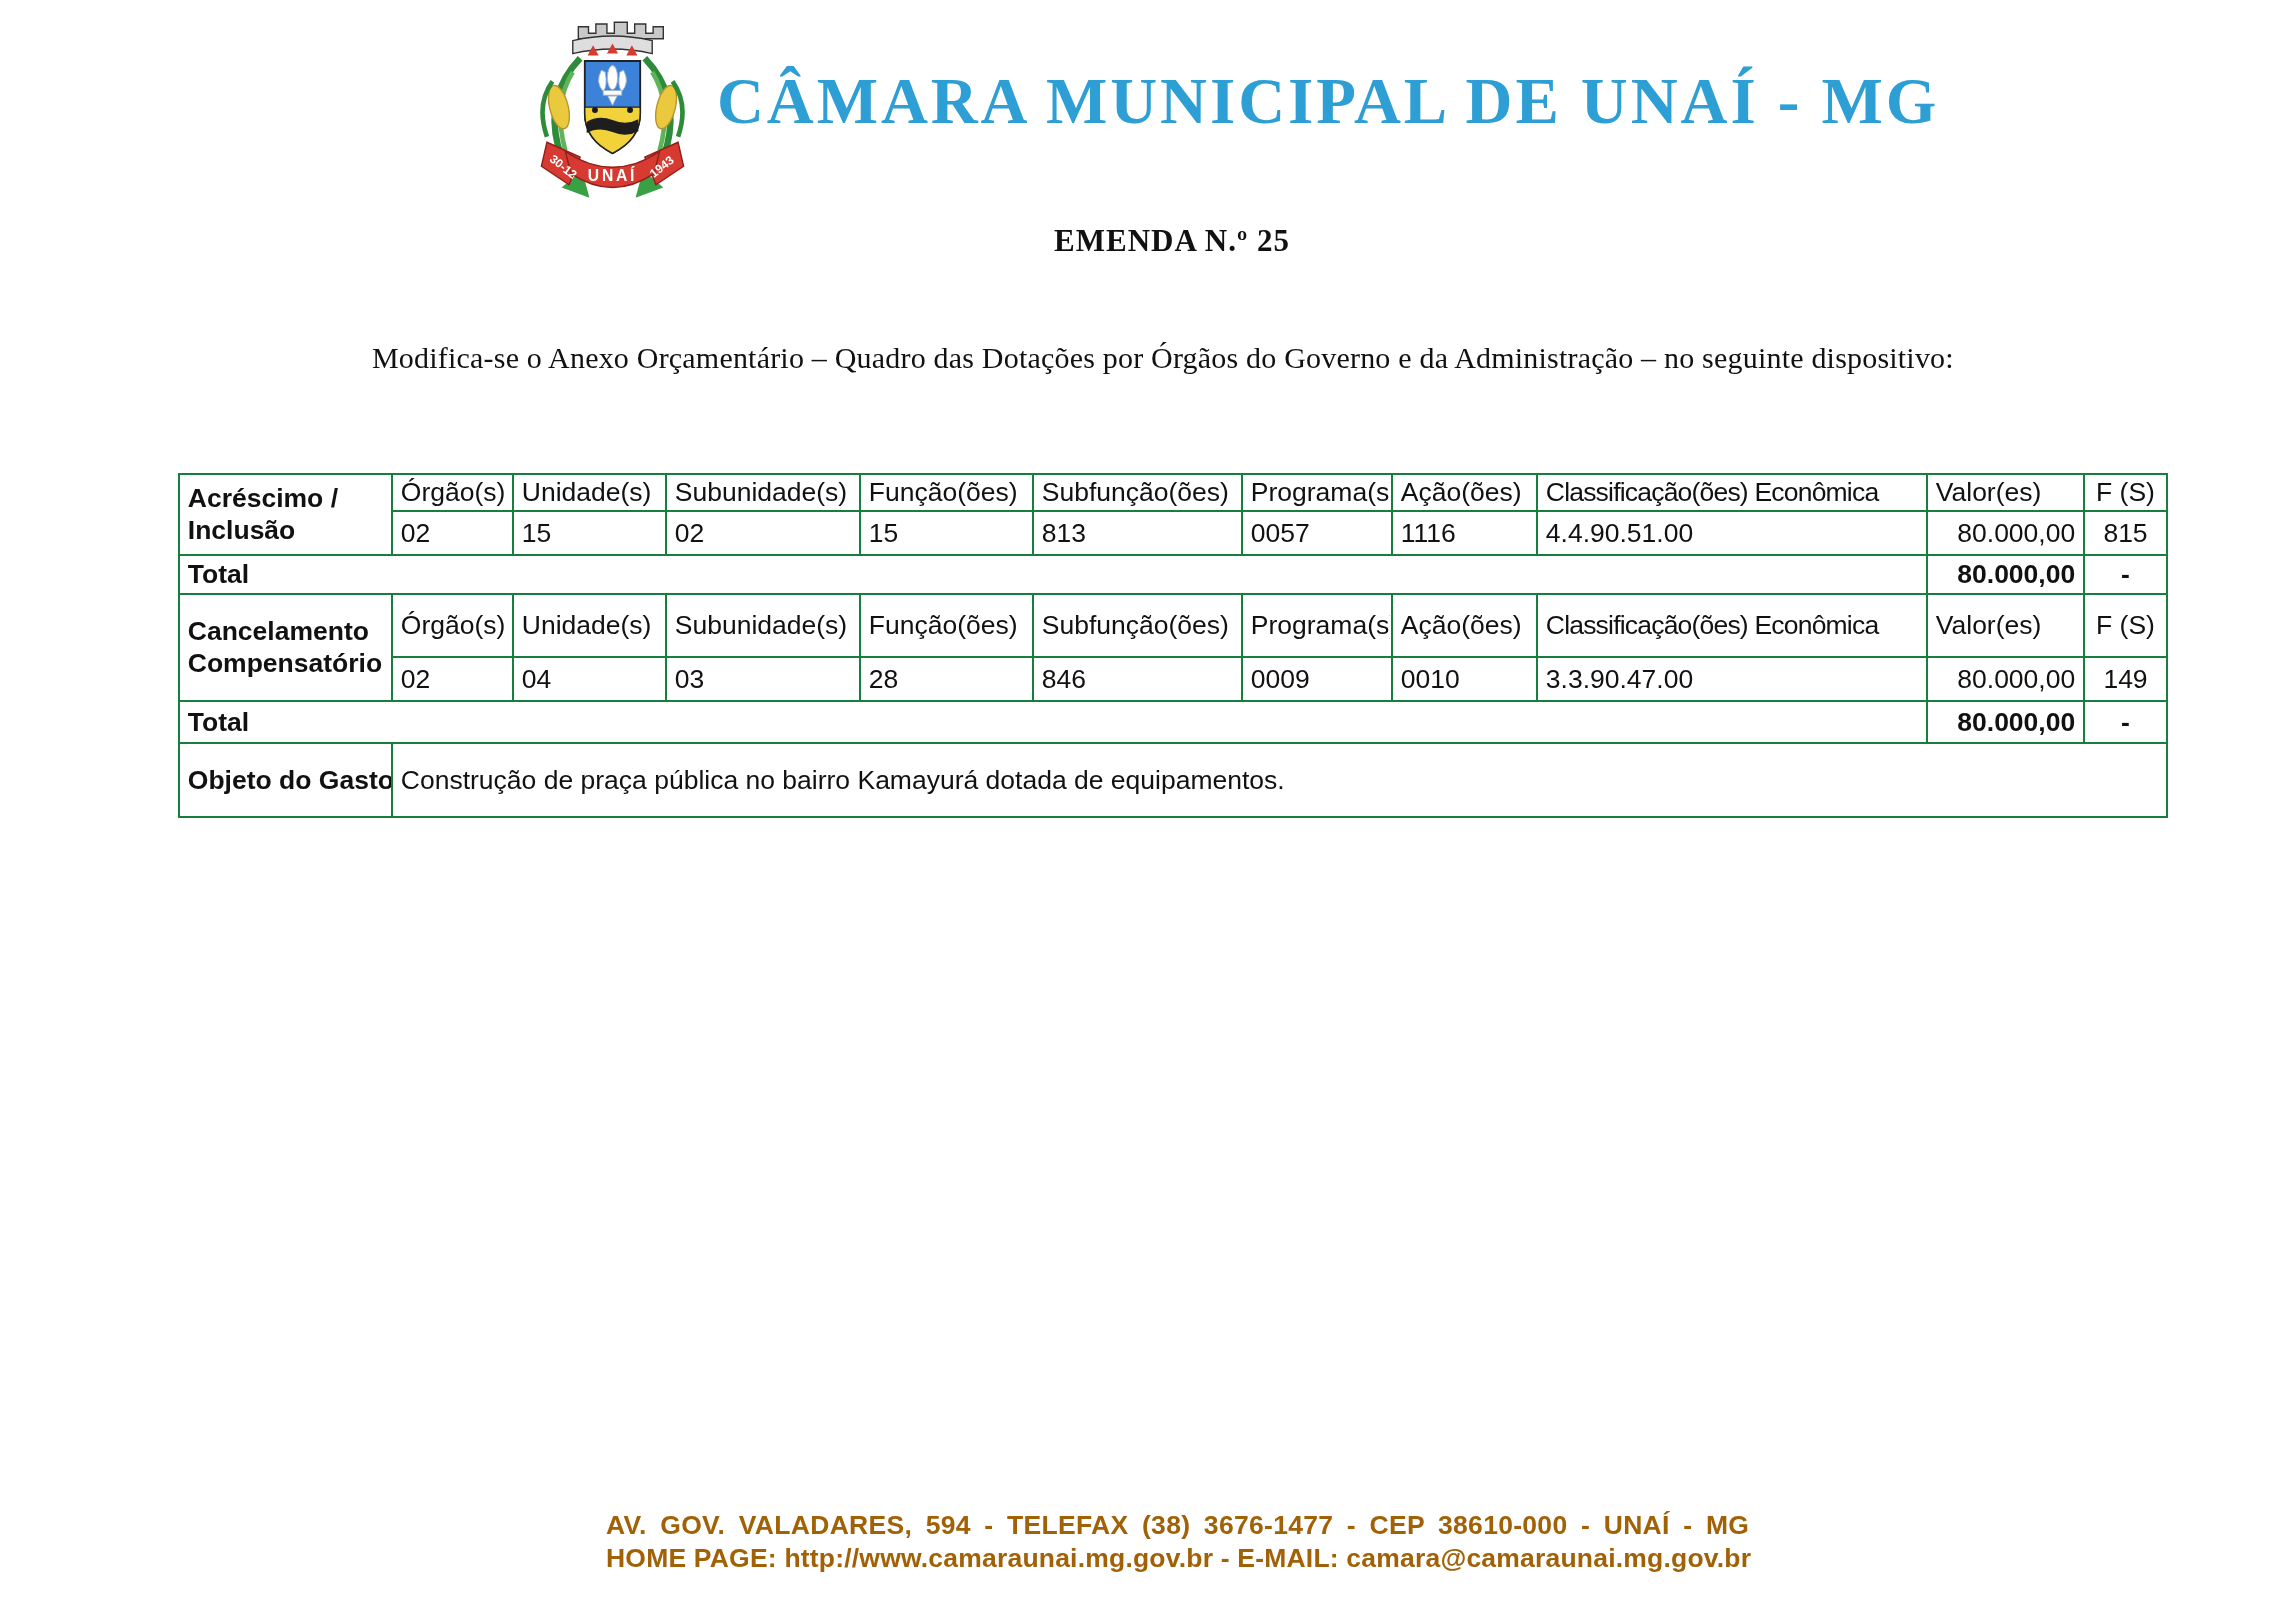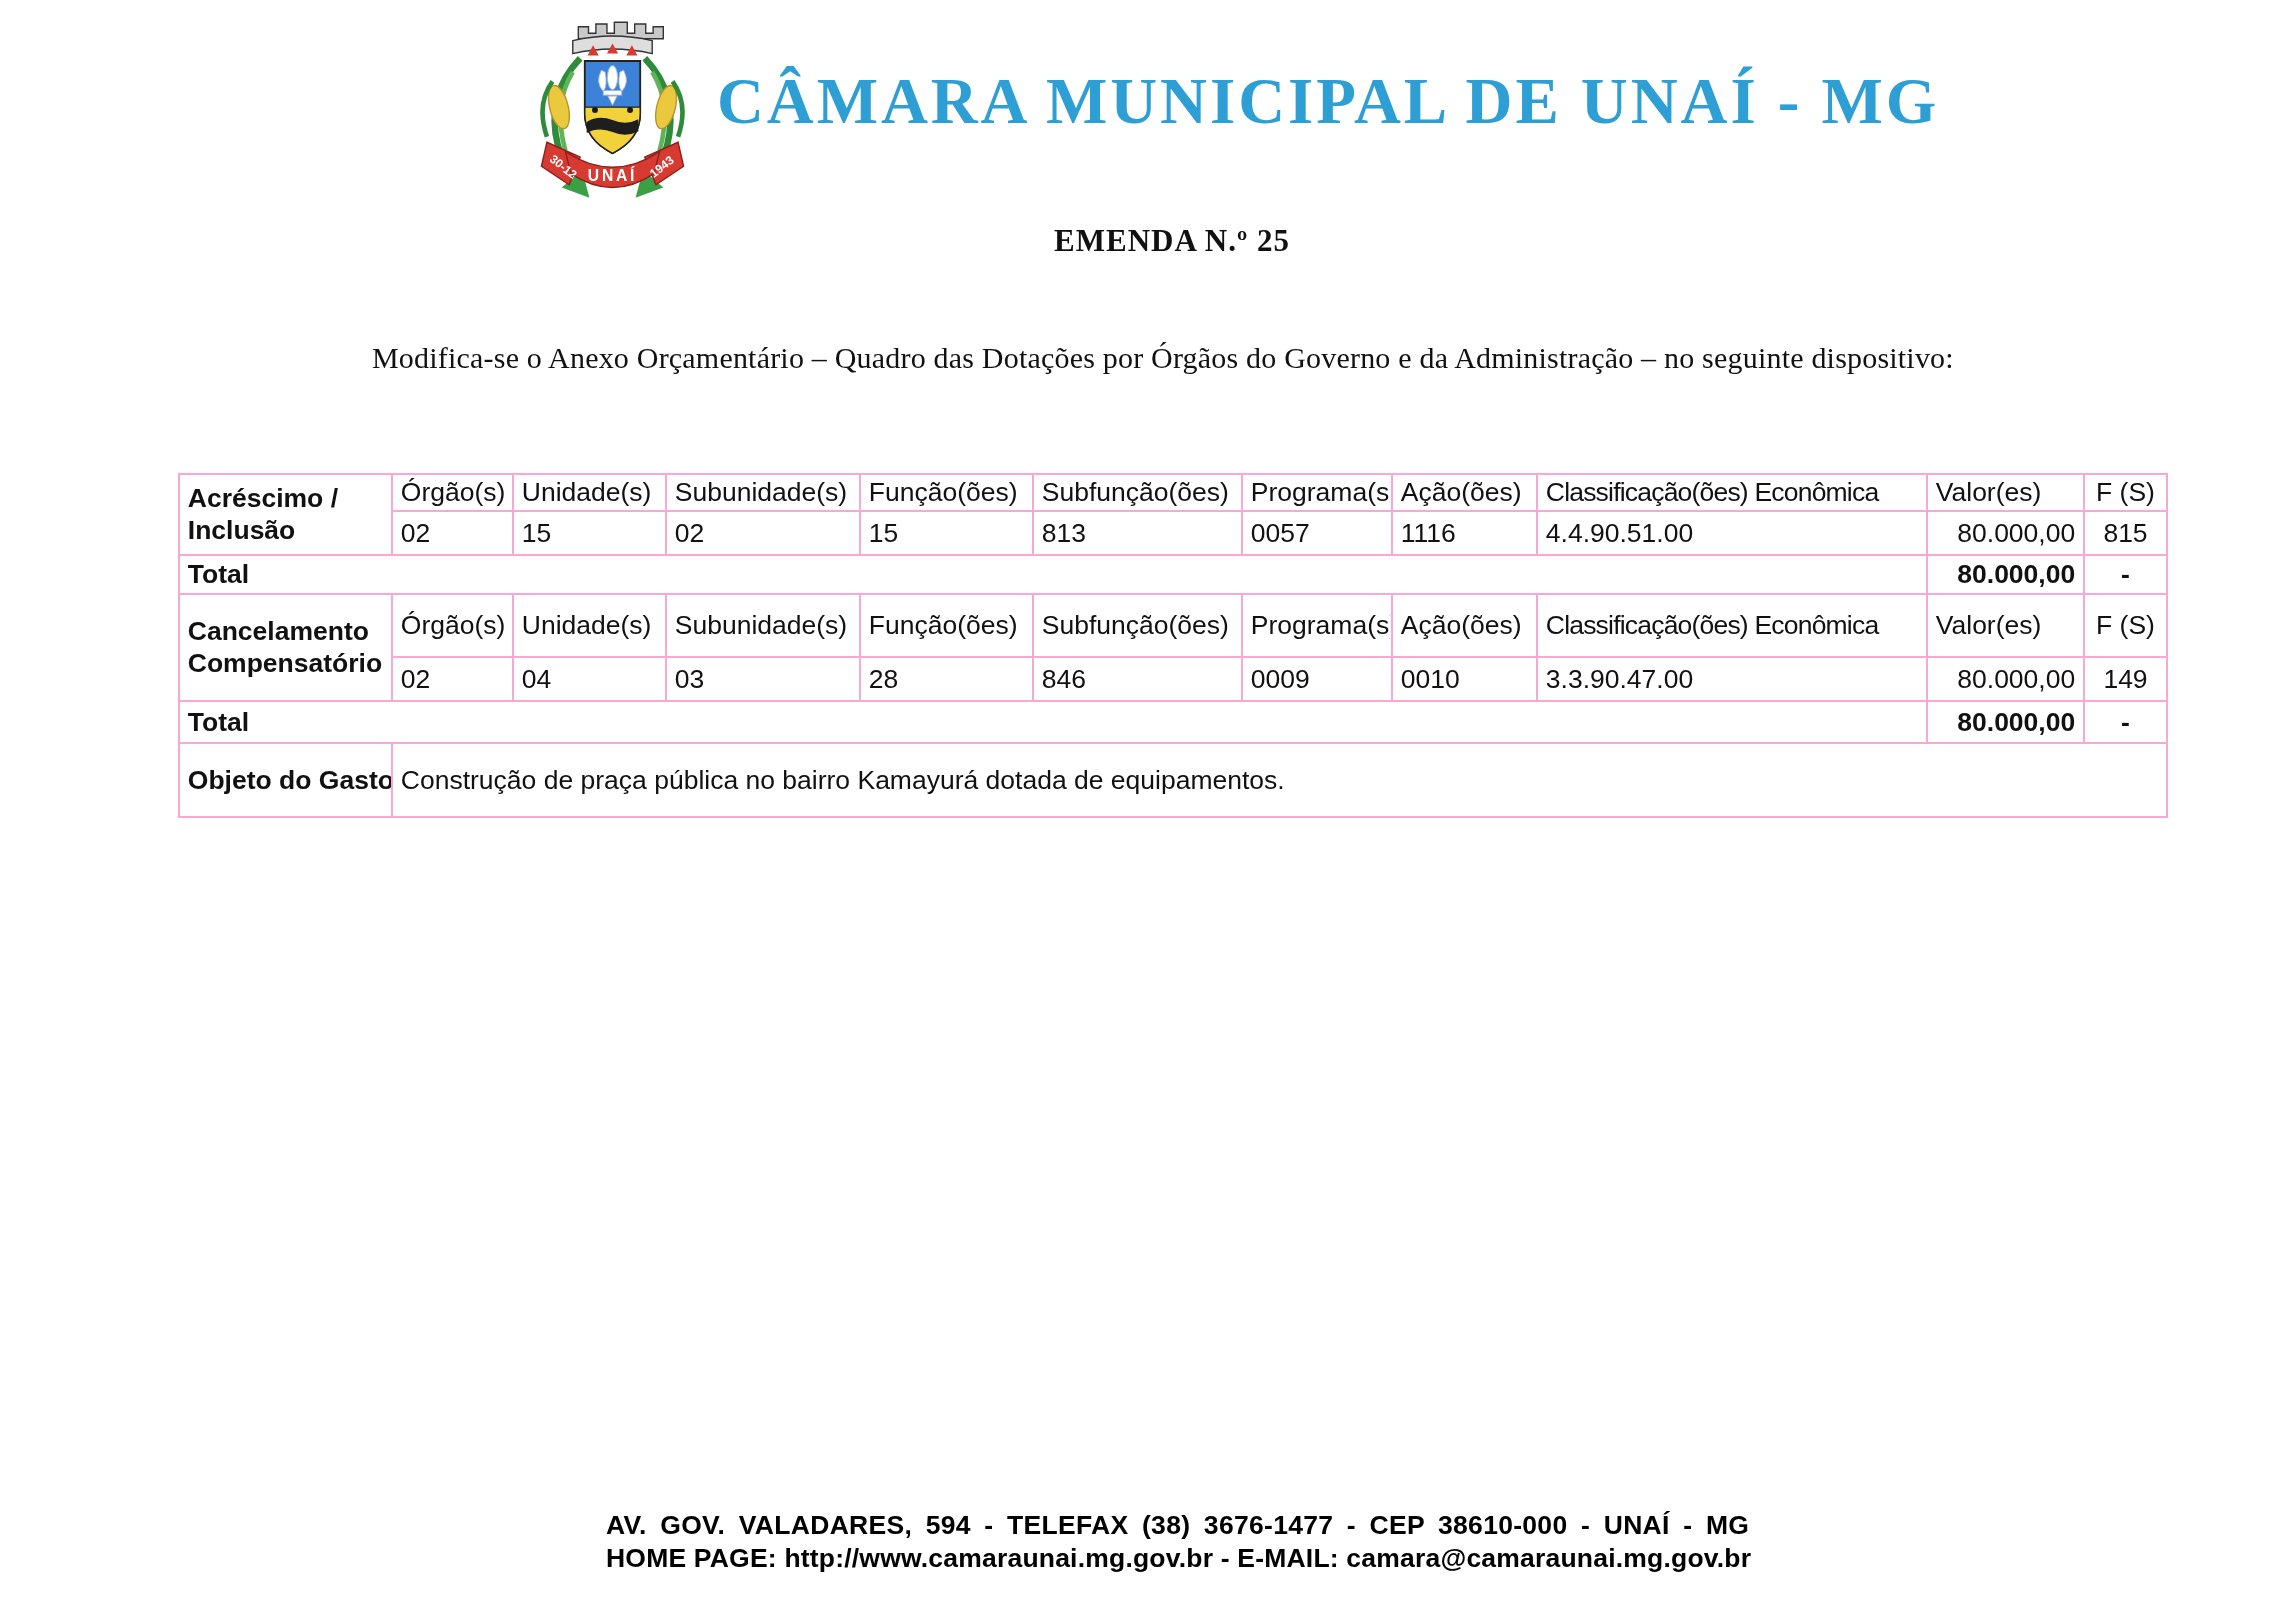--- a/index.html
+++ b/index.html
@@ -26,37 +26,37 @@
     font-family:"Liberation Serif","DejaVu Serif",serif;
     font-size:30px;color:#111;white-space:nowrap;letter-spacing:0.2px;
   }
   
   .tbl-wrap{position:absolute;left:178px;top:473px;}
   table.budget{
     border-collapse:collapse;table-layout:fixed;width:1988px;
     font-size:26.5px;color:#111;
   }
   table.budget td{
-    border:2px solid #f9a8d4;padding:0 7.8px;vertical-align:middle;
+    border:2px solid #15803d;padding:0 7.8px;vertical-align:middle;
     overflow:hidden;white-space:nowrap;
   }
   .h38{height:37px}.h39{height:44px}.h40{height:39px}
   .h46{height:63px}.h43{height:42px}.h76{height:74px}
   td.hdr{font-weight:normal;border-radius:10px;}
   td.sect{font-weight:bold;line-height:1.2;vertical-align:middle;}
   td.num-r{text-align:right;}
   td.ctr{text-align:center;}
   td.fs-top{text-align:center;vertical-align:top;padding-top:1px;}
   td.bold{font-weight:bold;}
   td.tight{letter-spacing:-0.8px;}
   td.objeto-txt{padding-left:13.7px;}
   
   .footer{
     position:absolute;left:606px;top:1509px;
-    font-weight:bold;font-size:26.5px;line-height:33px;color:#000000;
+    font-weight:bold;font-size:26.5px;line-height:33px;color:#a16207;
     white-space:nowrap;
   }
   .footer .l1{word-spacing:5.9px;letter-spacing:0.3px;}
   .footer .l2{letter-spacing:0.2px;}
 </style>
 </head>
 <body>
 
 <div class="page">
 

